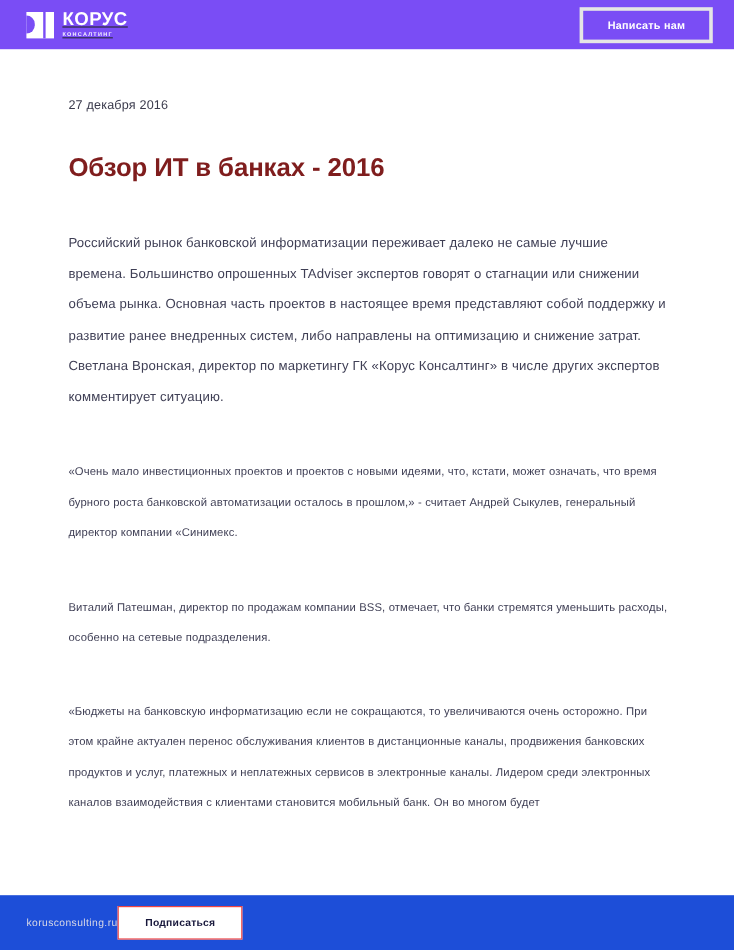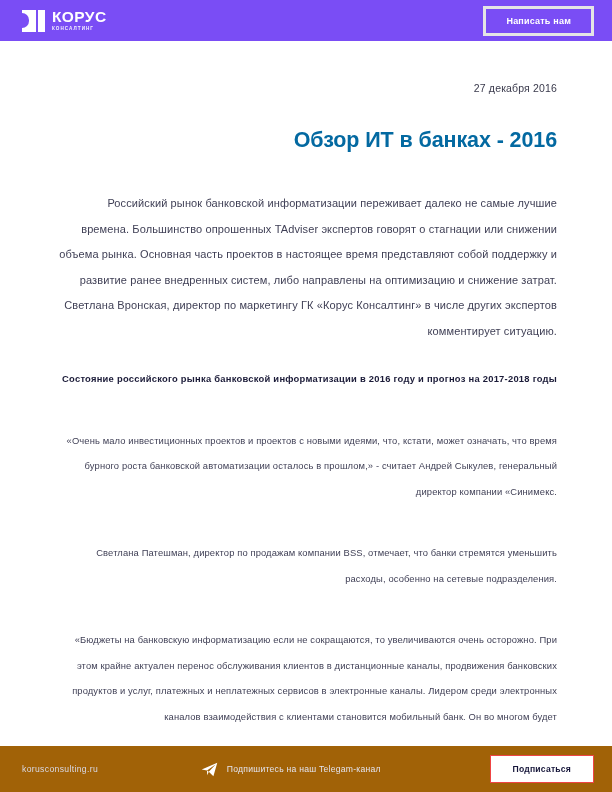--- a/index.html
+++ b/index.html
@@ -24,20 +24,21 @@
     display: flex;
     align-items: center;
     justify-content: space-between;
     padding: 0 18px 0 22px;
     box-sizing: border-box;
   }
   .brand {
     display: flex;
     align-items: flex-end;
     gap: 7px;
+    text-decoration: underline;
   }
   .brand-mark {
     width: 23px;
     height: 22px;
     position: relative;
     flex: 0 0 auto;
   }
   .brand-mark .sq {
     position: absolute;
     left: 0; top: 0;
@@ -87,32 +88,31 @@
     letter-spacing: 0.2px;
     padding: 7px 20px;
     cursor: pointer;
     white-space: nowrap;
   }
 
   
   .article {
     padding: 0 55px 0 57px;
     box-sizing: border-box;
-    text-align: right;
   }
   .article-date {
     font-size: 10.5px;
     color: #3a3a4c;
     margin-top: 41px;
     letter-spacing: 0.15px;
   }
   .article-title {
     font-size: 21.5px;
     font-weight: bold;
-    color: #0369a1;
+    color: #7f1d1d;
     margin: 34px 0 0 0;
     letter-spacing: -0.1px;
   }
   .article-body {
     margin-top: 38px;
   }
   .para {
     font-size: 11px;
     line-height: 25.5px;
     color: #3f3f55;
@@ -133,21 +133,21 @@
     letter-spacing: 0.25px;
   }
 
   
   .site-footer {
     position: absolute;
     left: 0;
     bottom: 0;
     width: 612px;
     height: 46px;
-    background: #a16207;
+    background: #1d4ed8;
     display: flex;
     align-items: center;
     box-sizing: border-box;
     padding: 0 18px 0 22px;
   }
   .footer-url {
     color: #d9d9e6;
     font-size: 8.6px;
     letter-spacing: 0.35px;
     flex: 0 0 auto;
@@ -204,33 +204,25 @@
   <button class="header-cta">Написать нам</button>
 </header>
 
 <main class="article">
   <div class="article-date">27 декабря 2016</div>
   <h1 class="article-title">Обзор ИТ в банках - 2016</h1>
 
   <div class="article-body">
     <p class="para">Российский рынок банковской информатизации переживает далеко не самые лучшие времена. Большинство опрошенных TAdviser экспертов говорят о стагнации или снижении объема рынка. Основная часть проектов в настоящее время представляют собой поддержку и развитие ранее внедренных систем, либо направлены на оптимизацию и снижение затрат. Светлана Вронская, директор по маркетингу ГК «Корус Консалтинг» в числе других экспертов комментирует ситуацию.</p>
 
-    <p class="subhead">Состояние российского рынка банковской информатизации в 2016 году и прогноз на 2017-2018 годы</p>
 
     <p class="para small">«Очень мало инвестиционных проектов и проектов с новыми идеями, что, кстати, может означать, что время бурного роста банковской автоматизации осталось в прошлом,» - считает Андрей Сыкулев, генеральный директор компании «Синимекс.</p>
 
-    <p class="para small">Светлана Патешман, директор по продажам компании BSS, отмечает, что банки стремятся уменьшить расходы, особенно на сетевые подразделения.</p>
+    <p class="para small">Виталий Патешман, директор по продажам компании BSS, отмечает, что банки стремятся уменьшить расходы, особенно на сетевые подразделения.</p>
 
     <p class="para small">«Бюджеты на банковскую информатизацию если не сокращаются, то увеличиваются очень осторожно. При этом крайне актуален перенос обслуживания клиентов в дистанционные каналы, продвижения банковских продуктов и услуг, платежных и неплатежных сервисов в электронные каналы. Лидером среди электронных каналов взаимодействия с клиентами становится мобильный банк. Он во многом будет</p>
   </div>
 </main>
 
 <footer class="site-footer">
   <span class="footer-url">korusconsulting.ru</span>
-  <div class="footer-center">
-    <svg class="tg-icon" viewBox="0 0 24 21" aria-hidden="true">
-      <path d="M1 10.5 L23 1 L17.5 20 L11 13.5 L20.5 3.5 L8.5 12 Z" fill="#ffffff"></path>
-      <path d="M8.5 12 L8.6 18.5 L11 13.5 Z" fill="#ffffff"></path>
-    </svg>
-    <span class="footer-note">Подпишитесь на наш Telegam-канал</span>
-  </div>
   <button class="footer-cta">Подписаться</button>
 </footer>
 
 </body></html>

